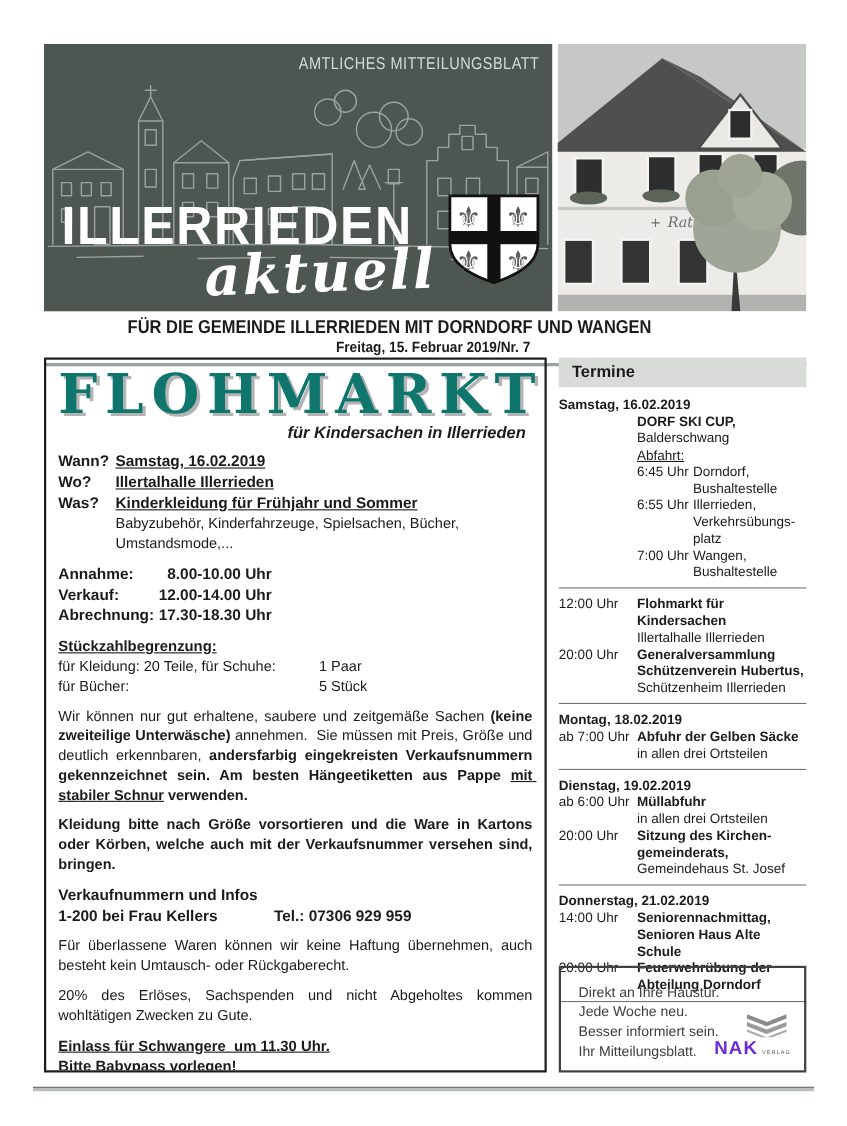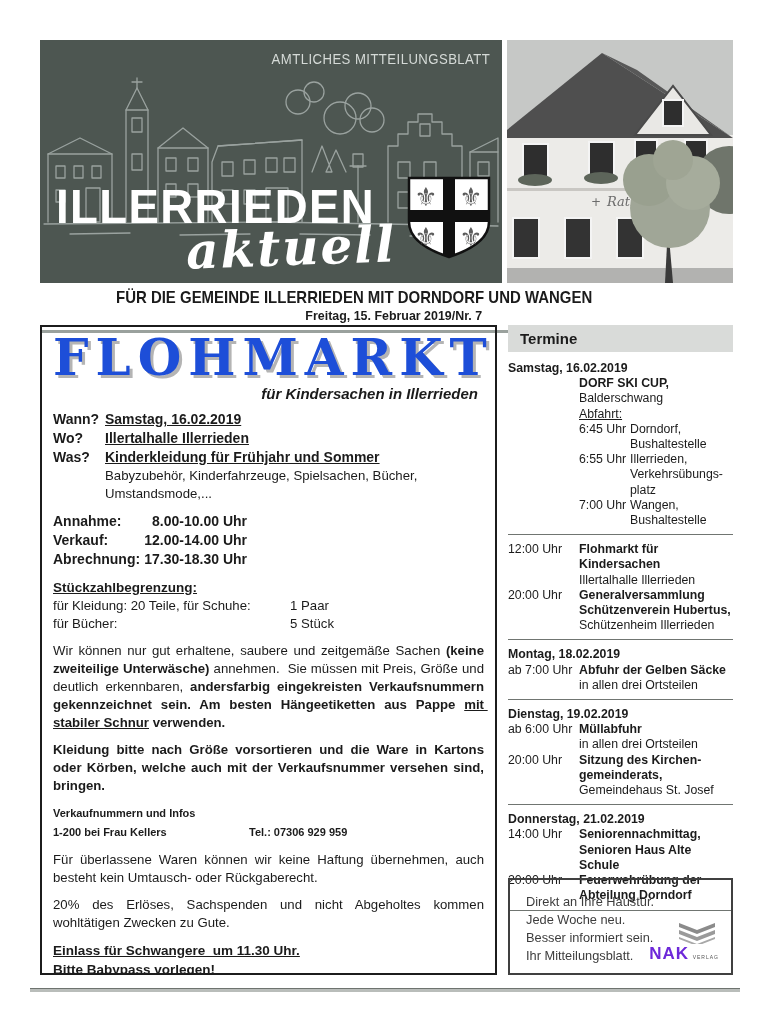--- a/index.html
+++ b/index.html
@@ -21,40 +21,40 @@
   .photo { position:absolute; left:507px; top:40px; width:226px; height:243px; }
   
   .subheader { position:absolute; left:40px; top:288px; width:693px; display:flex; justify-content:space-between;
                align-items:center; border-bottom:3px solid #9aa19d; padding-bottom:7px;flex-direction:column; }
   .tagline { font-weight:bold; font-size:17px; transform:scaleX(.88); transform-origin:left; white-space:nowrap; }
   .issue   { font-weight:bold; font-size:13.5px; transform:scaleX(.92); transform-origin:right; white-space:nowrap; }
   
   .flea-box { position:absolute; left:40px; top:325px; width:457px; height:650px; box-sizing:border-box;
               border:2px solid #1c1c1c; padding:4px 11px 0 11px; overflow:hidden; }
   .flea-title { font-family:"DejaVu Serif", serif; font-weight:bold; font-size:50px; line-height:54px;
-                letter-spacing:7px; text-align:center; color:#1d4ed8; text-shadow:3px 3px 0 #b4b4b4; }
+                letter-spacing:7px; text-align:center; color:#0f766e; text-shadow:3px 3px 0 #b4b4b4; }
   .flea-subtitle { text-align:right; font-weight:bold; font-style:italic; font-size:15px; line-height:18px; padding-right:6px; }
   .qa { margin-top:7px; }
   .qa-row { display:flex; font-weight:bold; font-size:14px; line-height:19px; }
   .qa-label { width:52px; flex:none; }
   .qa-value { text-decoration:underline; }
   .detail { padding-left:52px; font-size:13.2px; line-height:18px; }
   .sched { margin-top:9px; }
   .sched-row { font-weight:bold; font-size:14px; line-height:19px; }
   .sched-label { display:inline-block; width:88px; }
   .sched-value { display:inline-block; width:106px; text-align:right; }
   .limits { margin-top:9px; }
   .limits-heading { font-weight:bold; text-decoration:underline; font-size:13.5px; line-height:19px; }
   .limit-row { font-size:13.2px; line-height:18px; }
   .limit-label { display:inline-block; width:237px; }
   .para { font-size:13.2px; line-height:18px; text-align:justify; margin:9px 0 0 0; }
   .prewrap { white-space:pre-wrap; }
   .b { font-weight:bold; }
   .u { text-decoration:underline; }
-  .info { margin-top:9px; font-weight:bold; font-size:11px; line-height:19px; }
+  .info { margin-top:9px; font-weight:bold; font-size:14px; line-height:19px; }
   .info-row { display:flex; }
   .info-left { width:196px; flex:none; }
   .notices { margin-top:9px; }
   .notice { font-weight:bold; text-decoration:underline; font-size:13.5px; line-height:19px; white-space:pre-wrap; }
   
   .termine { position:absolute; left:508px; top:325px; width:225px; }
   .termine-header { background:#d9dbd9; font-weight:bold; font-size:15px; padding:5px 0 5px 12px; }
   .t-body { font-size:12.3px; line-height:15.2px; padding-top:9px; }
   .t-date { font-weight:bold; }
   .t-row { display:flex; }

